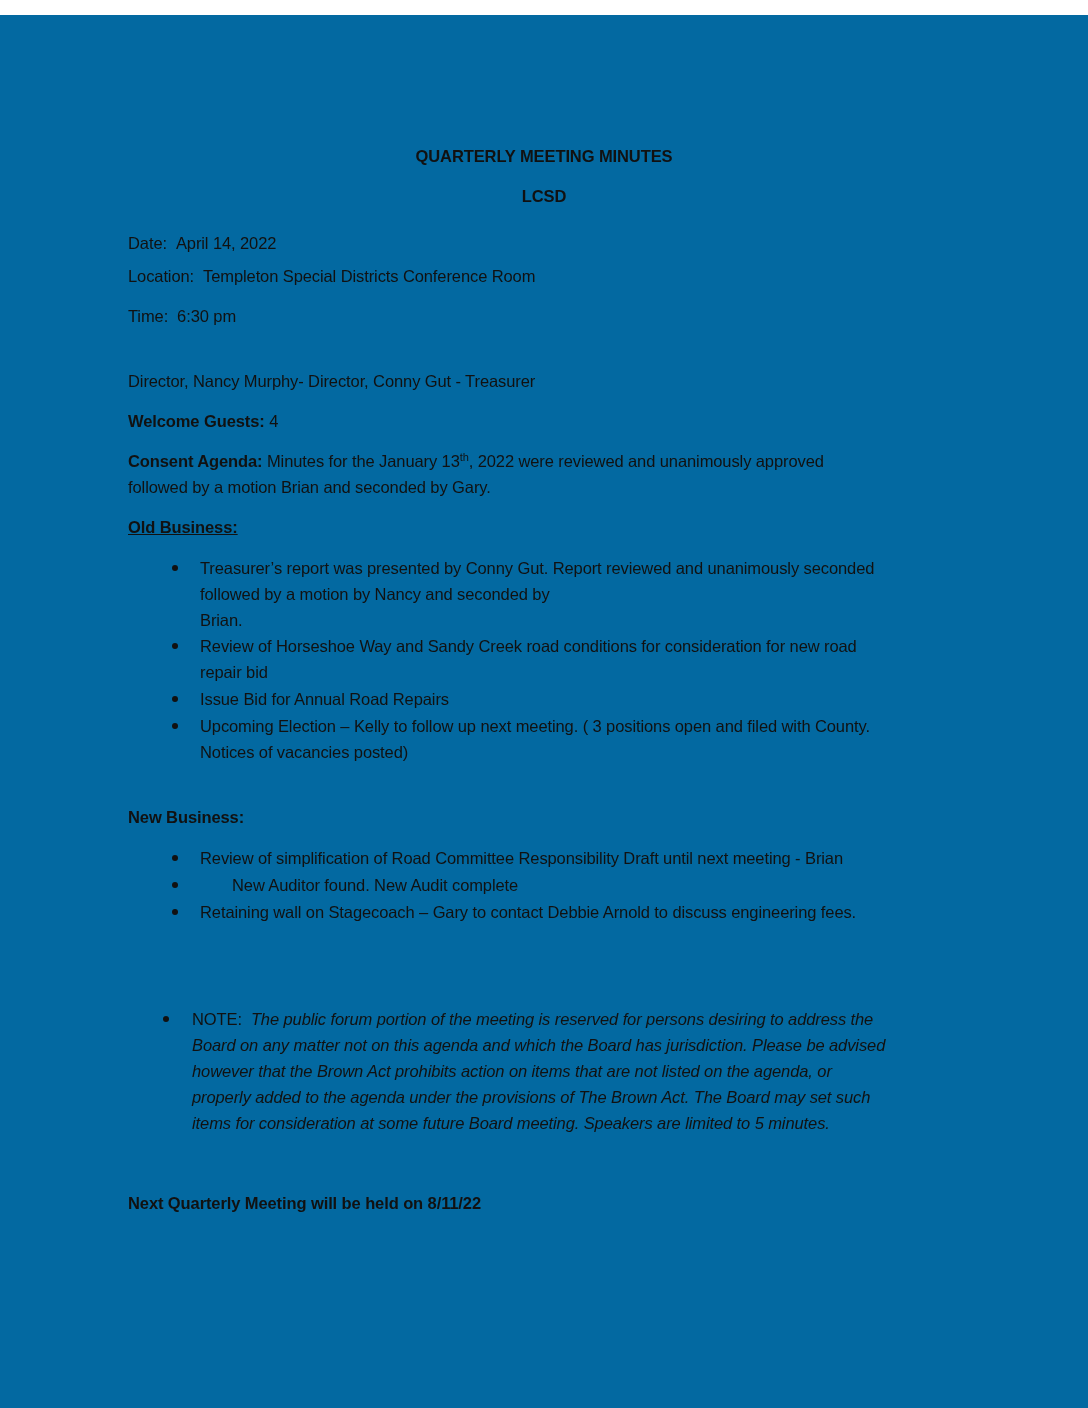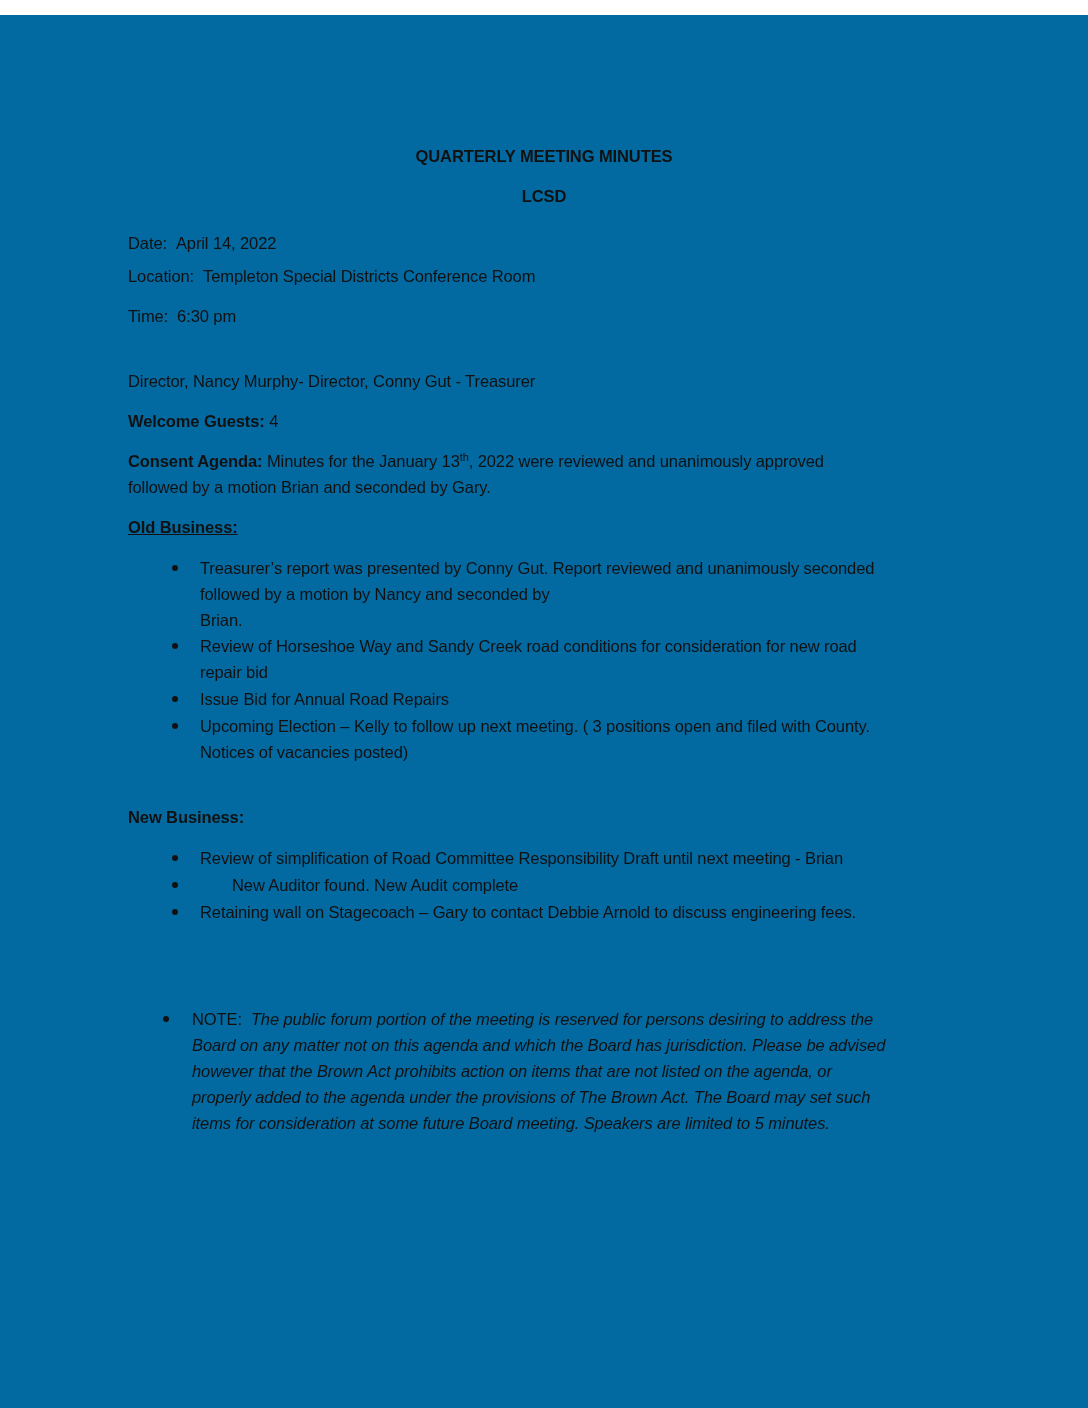--- a/index.html
+++ b/index.html
@@ -120,14 +120,15 @@
     <div class="line" style="left:192px; top:991px;">
       <span>NOTE:</span>&nbsp;&nbsp;<span class="i">The public forum portion of the meeting is reserved for persons desiring to address the</span>
     </div>
     <div class="line i" style="left:192px; top:1017px;">Board on any matter not on this agenda and which the Board has jurisdiction.  Please be advised</div>
     <div class="line i" style="left:192px; top:1043px;">however that the Brown Act prohibits action on items that are not listed on the agenda, or</div>
     <div class="line i" style="left:192px; top:1069px;">properly added to the agenda under the provisions of The Brown Act.  The Board may set such</div>
     <div class="line i" style="left:192px; top:1095px;">items for consideration at some future Board meeting.  Speakers are limited to 5 minutes.</div>
   </div>
 
 
+  <div class="line b" style="left:128px; top:1175px;">Next Quarterly Meeting will be held on 8/11/22</div>
 
 </div>
 
 </body></html>

